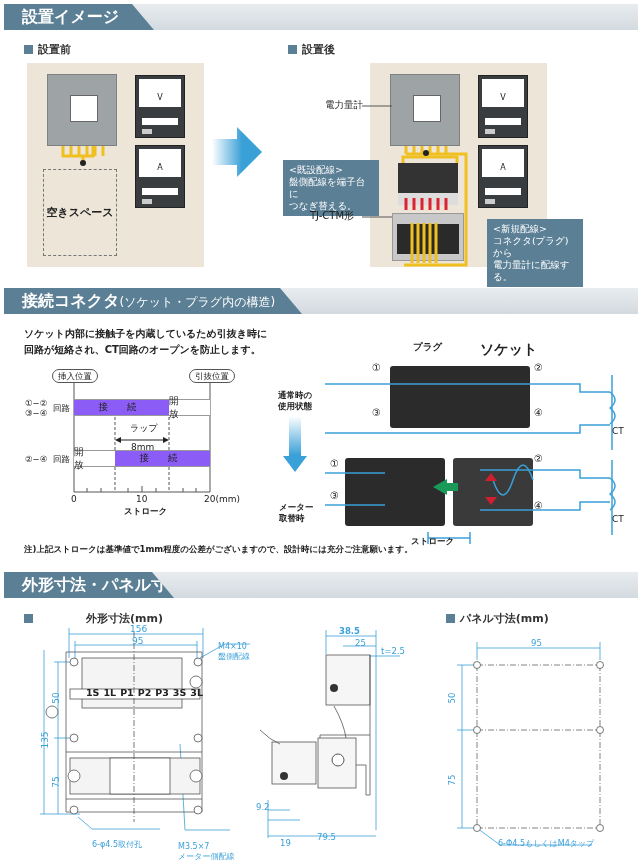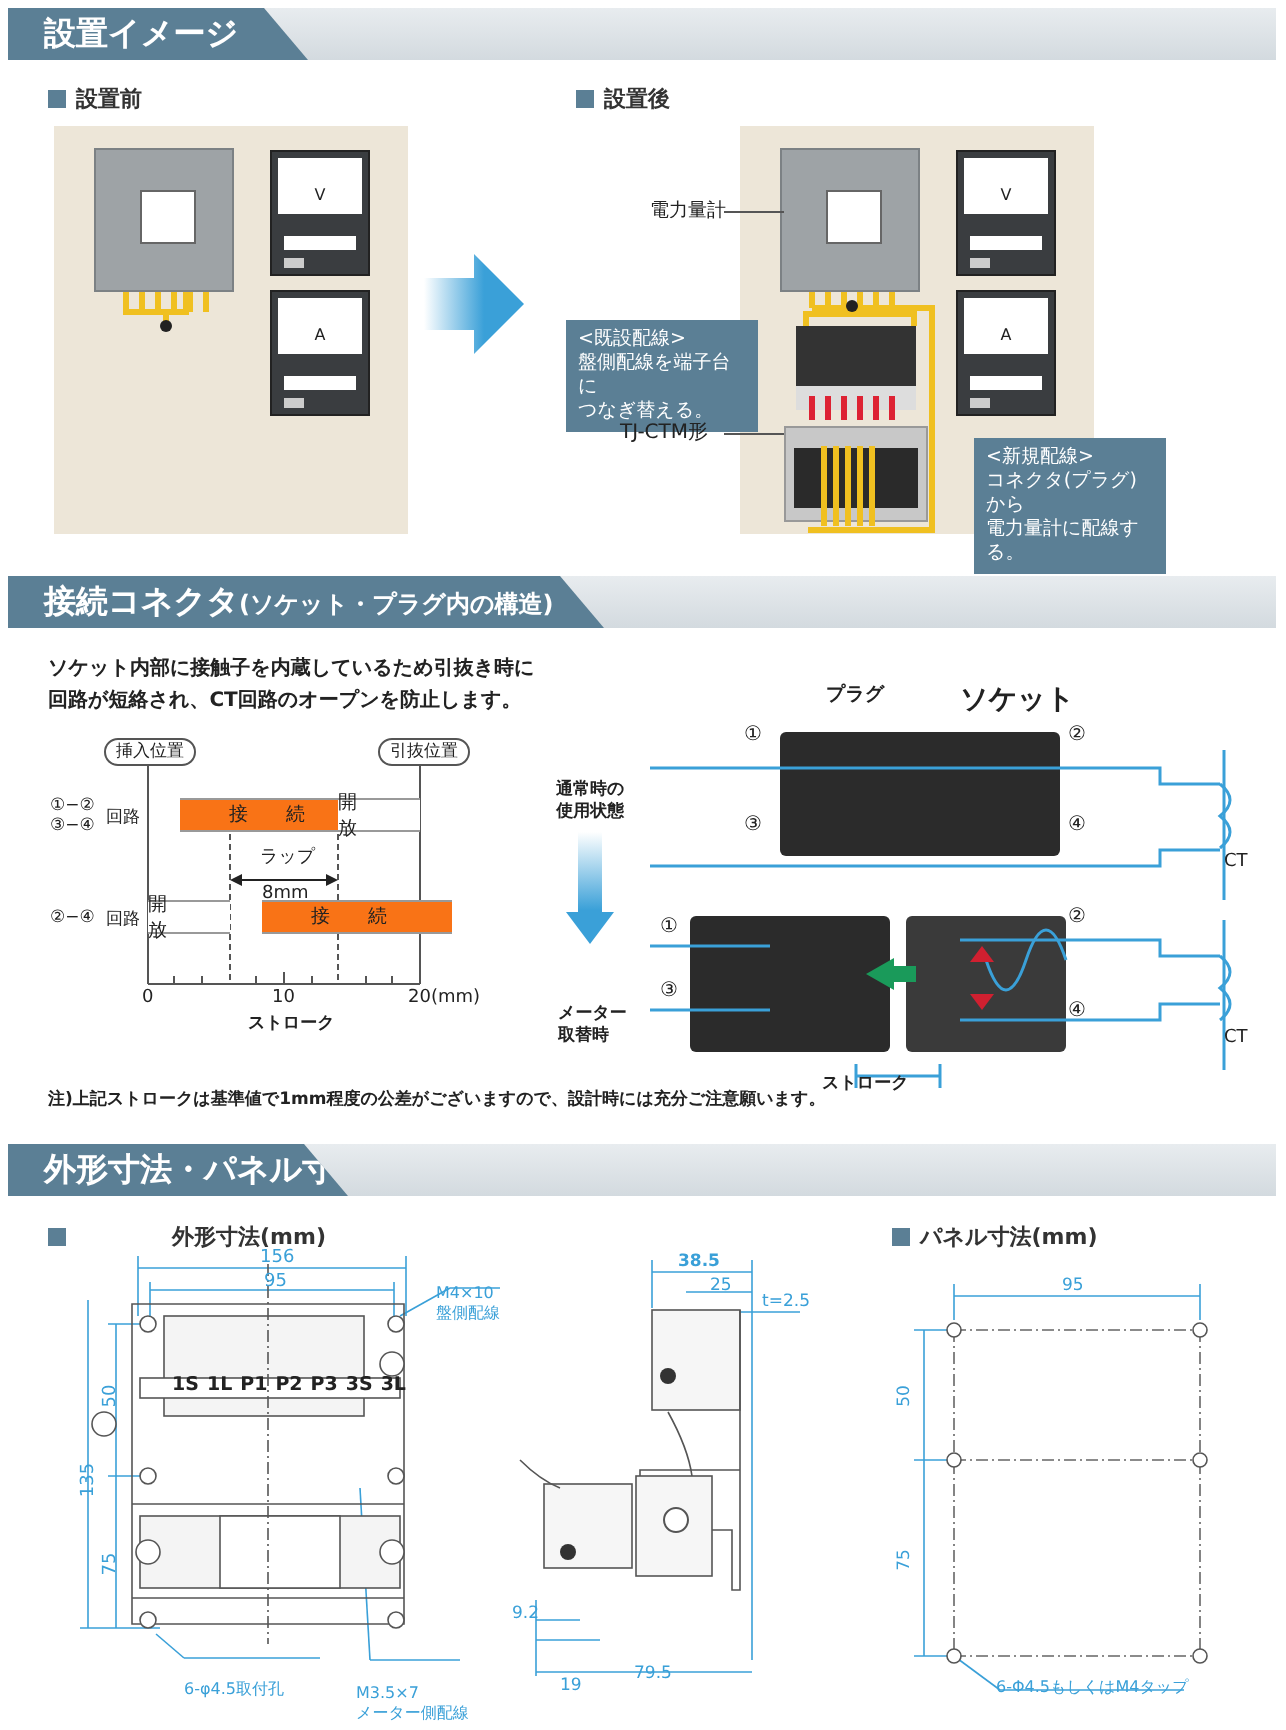--- a/index.html
+++ b/index.html
@@ -1,34 +1,34 @@
 <!DOCTYPE html>
 <html><head>
 <meta charset="utf-8">
 <style>
   * { box-sizing: border-box; margin: 0; padding: 0; }
   body { width: 643px; height: 865px; background: #ffffff; font-family: "DejaVu Sans", "Liberation Sans", sans-serif; color: #222; position: relative; overflow: hidden; }
   .banner { position: absolute; left: 4px; width: 634px; height: 26px; background: linear-gradient(#e8ecef, #d3dadf); }
   .banner .tab { position: absolute; left: 0; top: 0; height: 26px; background: #5b7f95; color: #fff; font-weight: bold; font-size: 16px; line-height: 26px; padding-left: 18px; clip-path: polygon(0 0, calc(100% - 22px) 0, 100% 100%, 0 100%); }
-  .banner .tab small { font-size: 12px; font-weight: bold; }
+  .banner .tab small { font-size: 12px; font-weight: normal; }
   .sub { position: absolute; font-size: 11px; font-weight: bold; color: #333; display: flex; align-items: center; }
   .sub .sq { width: 9px; height: 9px; background: #5b7f95; margin-right: 5px; display: inline-block; }
   .panel { position: absolute; background: #ede6d8; }
   .meter { position: absolute; background: #9ea3a6; border: 1px solid #7c8184; }
   .meter .screen { position: absolute; background: #fff; border: 1px solid #666; }
   .gauge { position: absolute; background: #3a3d40; border: 1px solid #222; }
   .gauge .face { position: absolute; left: 3px; top: 3px; right: 3px; height: 46%; background: #fff; font-size: 8px; text-align: center; padding-top: 14px; }
   .gauge .label { position: absolute; left: 6px; right: 6px; height: 7px; background: #fff; }
   .gauge .foot { position: absolute; left: 6px; bottom: 3px; width: 10px; height: 5px; background: #ccc; }
   .dashbox { position: absolute; border: 1.5px dashed #777; font-size: 11px; font-weight: bold; display: flex; align-items: center; justify-content: center; }
   .callout { position: absolute; background: #5b7f95; color: #fff; font-size: 9.5px; line-height: 12px; padding: 4px 6px; }
   .txt { position: absolute; font-size: 10px; color: #222; white-space: nowrap; }
   .bold { font-weight: bold; }
   .blue { color: #3aa0d8; }
-  .bar-gray { position: absolute; background: #f97316; border-top: 1px solid #999; border-bottom: 1px solid #999; font-size: 9.5px; display: flex; align-items: center; justify-content: center; letter-spacing: 8px; margin-left: 16px; }
+  .bar-gray { position: absolute; background: #8b5cf6; border-top: 1px solid #999; border-bottom: 1px solid #999; font-size: 9.5px; display: flex; align-items: center; justify-content: center; letter-spacing: 8px; }
   .bar-white { position: absolute; background: #fff; border-top: 1px solid #999; border-bottom: 1px solid #999; font-size: 9.5px; display: flex; align-items: center; justify-content: center; letter-spacing: 8px; }
   .pill { position: absolute; border: 1px solid #555; border-radius: 8px; font-size: 8.5px; padding: 0 5px; line-height: 12px; background: #fff; }
   .photo { position: absolute; background: #2b2b2b; border-radius: 3px; }
   .photo.light { background: #3a3a3a; }
   svg { position: absolute; overflow: visible; }
 </style>
 </head>
 <body>
 
 <div class="banner" style="top:4px;">
@@ -57,20 +57,23 @@
   </svg>
   <div class="gauge" style="left:108px; top:12px; width:50px; height:63px;">
     <div class="face">V</div>
     <div class="label" style="top:42px;"></div>
     <div class="foot"></div>
   </div>
   <div class="gauge" style="left:108px; top:82px; width:50px; height:63px;">
     <div class="face">A</div>
     <div class="label" style="top:42px;"></div>
     <div class="foot"></div>
+  </div>
+  <div class="dashbox" style="left:16px; top:106px; width:74px; height:87px;">
+    <span>空きスペース</span>
   </div>
 </div>
 
 <svg width="50" height="50" style="left:212px; top:127px;">
   <defs>
     <linearGradient id="ag" x1="0" x2="1">
       <stop offset="0" stop-color="#ffffff"></stop>
       <stop offset="0.6" stop-color="#3aa0d8"></stop>
     </linearGradient>
   </defs>

